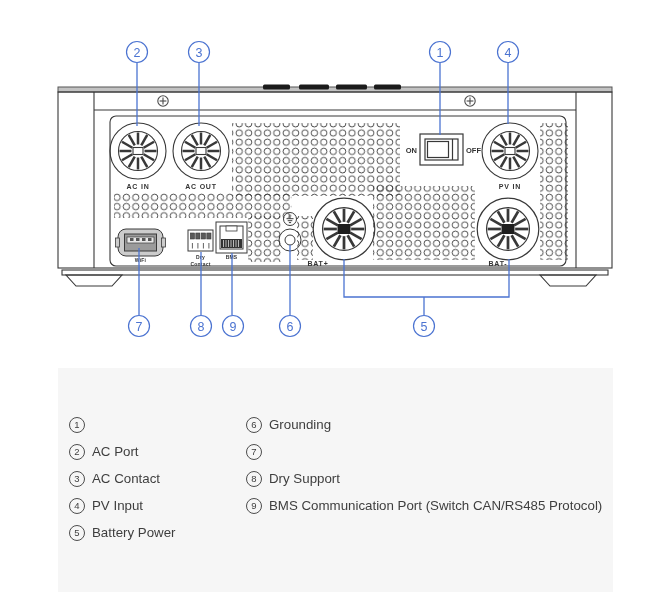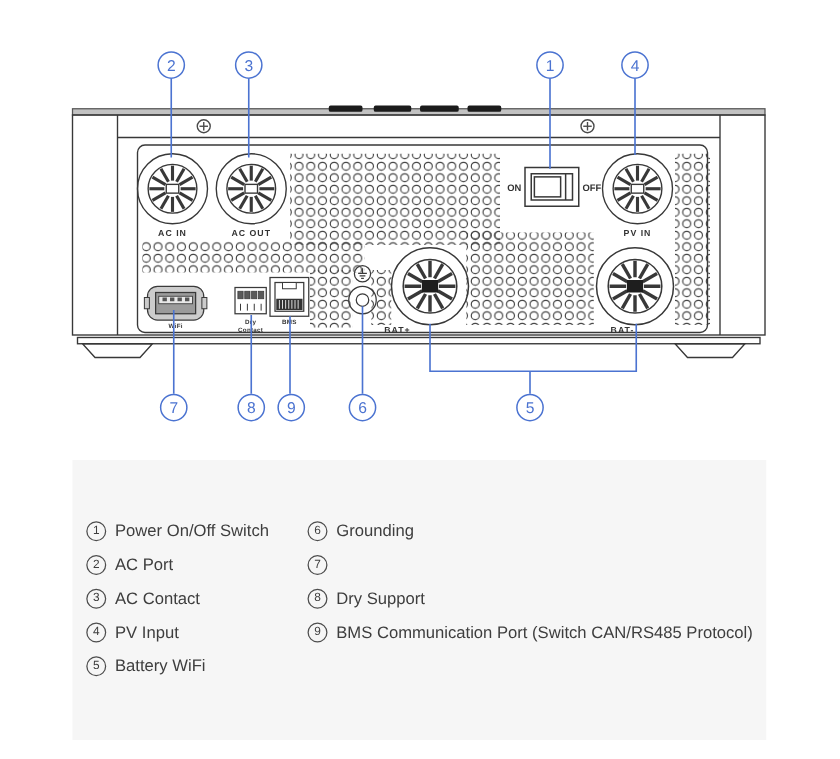--- a/index.html
+++ b/index.html
@@ -240,37 +240,36 @@
         <text class="callout-num" x="424" y="330.5" text-anchor="middle">5</text>
       </g>
     </g>
   </svg>
 
   <div class="legend">
     <div class="legend-cols">
       <div class="col1">
         <div class="item">
           <span class="cnum">1</span>
-          <span>Power On/Off Switch</span>
         </div>
         <div class="item">
           <span class="cnum">2</span>
           <span>AC Port</span>
         </div>
         <div class="item">
           <span class="cnum">3</span>
           <span>AC Contact</span>
         </div>
         <div class="item">
           <span class="cnum">4</span>
           <span>PV Input</span>
         </div>
         <div class="item">
           <span class="cnum">5</span>
-          <span>Battery WiFi</span>
+          <span>Battery Power</span>
         </div>
       </div>
       <div class="col2">
         <div class="item">
           <span class="cnum">6</span>
           <span>Grounding</span>
         </div>
         <div class="item">
           <span class="cnum">7</span>
         </div>

